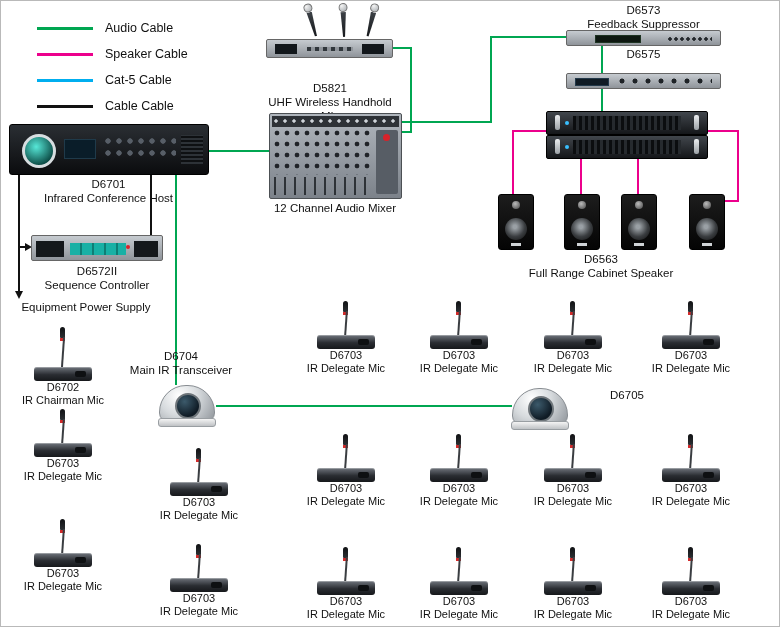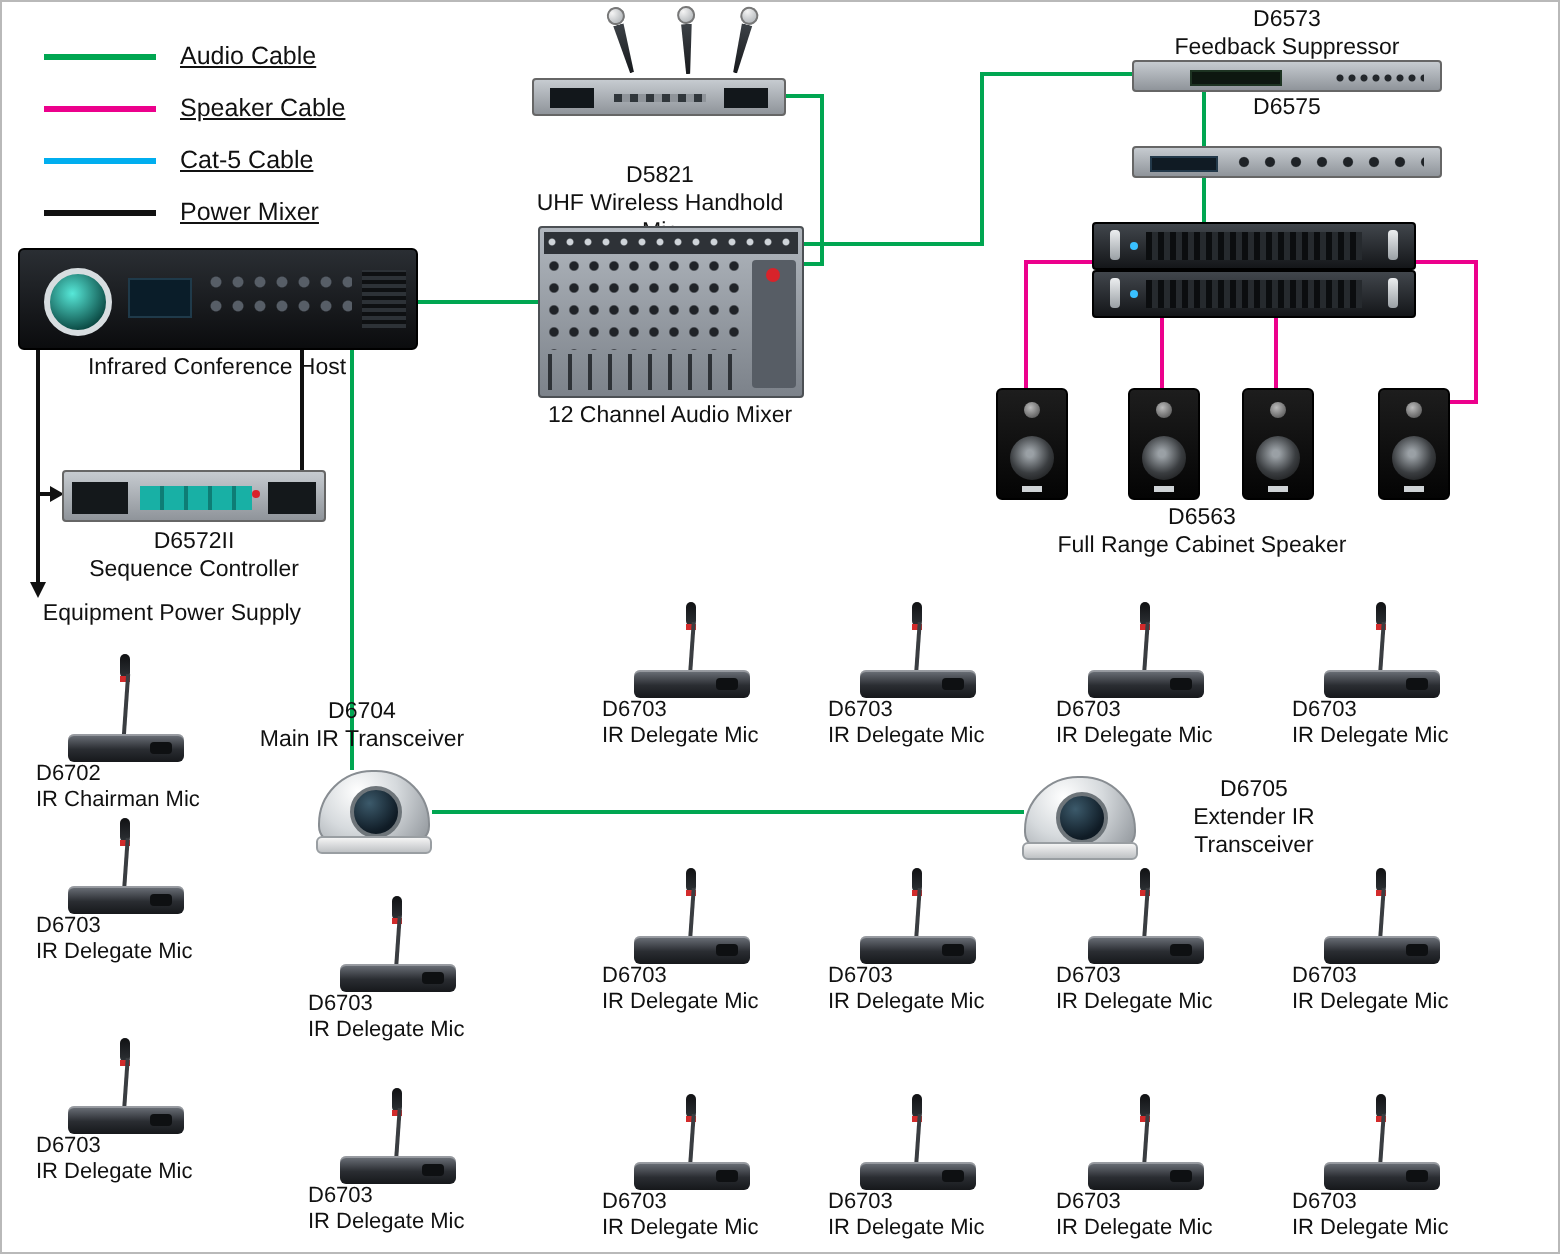--- a/index.html
+++ b/index.html
@@ -6,24 +6,24 @@
   .canvas {
     position:relative; width:780px; height:627px; background:#fff;
     border:1px solid #b9b9b9; box-sizing:border-box; overflow:hidden;
     font-family:"Liberation Sans", sans-serif; color:#111;
   }
   .wires { position:absolute; left:0; top:0; }
 
   
   .lbl { position:absolute; text-align:center; font-size:11.5px; line-height:1.22; }
   .lbl .name, .u-name { white-space:pre-line; }
-  .u-model, .u-name { font-size:11px; line-height:1.2; text-align:left; }
-
-  
-  .legend { position:absolute; left:21px; top:14px;text-decoration:underline; }
+  .u-model, .u-name { font-size:11px; line-height:1.2; text-align:center; }
+
+  
+  .legend { position:absolute; left:36px; top:14px; }
   .legend-row { display:flex; align-items:center; height:26px; }
   .legend-line { display:inline-block; width:56px; height:3px; margin-right:12px; }
   .legend-label { font-size:12.5px; }
 
   
   .rack { position:absolute; border:1px solid #666; border-radius:2px;
           background:linear-gradient(#c6cbd0,#8f949a); box-sizing:border-box; }
   .rack i { position:absolute; display:block; }
 
   
@@ -146,21 +146,21 @@
     <div class="legend-row">
       <span class="legend-line" style="background-color: rgb(236, 0, 140);"></span>
       <span class="legend-label">Speaker Cable</span>
     </div>
     <div class="legend-row">
       <span class="legend-line" style="background-color: rgb(0, 174, 239);"></span>
       <span class="legend-label">Cat-5 Cable</span>
     </div>
     <div class="legend-row">
       <span class="legend-line" style="background-color: rgb(17, 17, 17);"></span>
-      <span class="legend-label">Power Mixer</span>
+      <span class="legend-label">Cable Cable</span>
     </div>
   </div>
 
   <div class="hmics">
     <span class="hmic" style="left:8px; transform:rotate(-16deg)">
         <b></b>
         <i></i>
       </span>
     <span class="hmic" style="left:40px; transform:rotate(-2deg)">
         <b></b>
@@ -199,20 +199,21 @@
     <i style="left:52px; right:8px; top:3px; bottom:3px; background-image:radial-gradient(circle at 3px 4px,#1f2327 2.2px,rgba(0,0,0,0) 2.8px); background-size:13px 9px"></i>
   </div>
 
   <div class="host">
     <i class="ring"></i>
     <i class="scr"></i>
     <i class="btns"></i>
     <i class="vent"></i>
   </div>
   <div class="lbl" style="left:10px; top:176px; width:195px">
+    <div>D6701</div>
     <div class="name">Infrared Conference Host</div>
   </div>
 
   <div class="mixer">
     <i class="jacks"></i>
     <i class="knobs"></i>
     <i class="side"></i>
     <i class="faders"></i>
   </div>
   <div class="lbl" style="left:264px; top:200px; width:140px">
@@ -274,22 +275,20 @@
       <i class="foot"></i>
   </div>
 
   <div class="dome" style="left:510px; top:387px">
     <i class="cap"></i>
       <i class="eye"></i>
       <i class="foot"></i>
   </div>
   <div class="lbl" style="left:576px; top:387px; width:100px">
     <div>D6705</div>
-    <div class="name">Extender IR
-Transceiver</div>
   </div>
 
   <div class="unit" style="left:17px; top:326px">
     <div class="gmic tall">
       <i class="tip"></i>
         <i class="ring"></i>
         <i class="neck"></i>
         <span class="base">
           <i class="grill"></i>
         </span>

